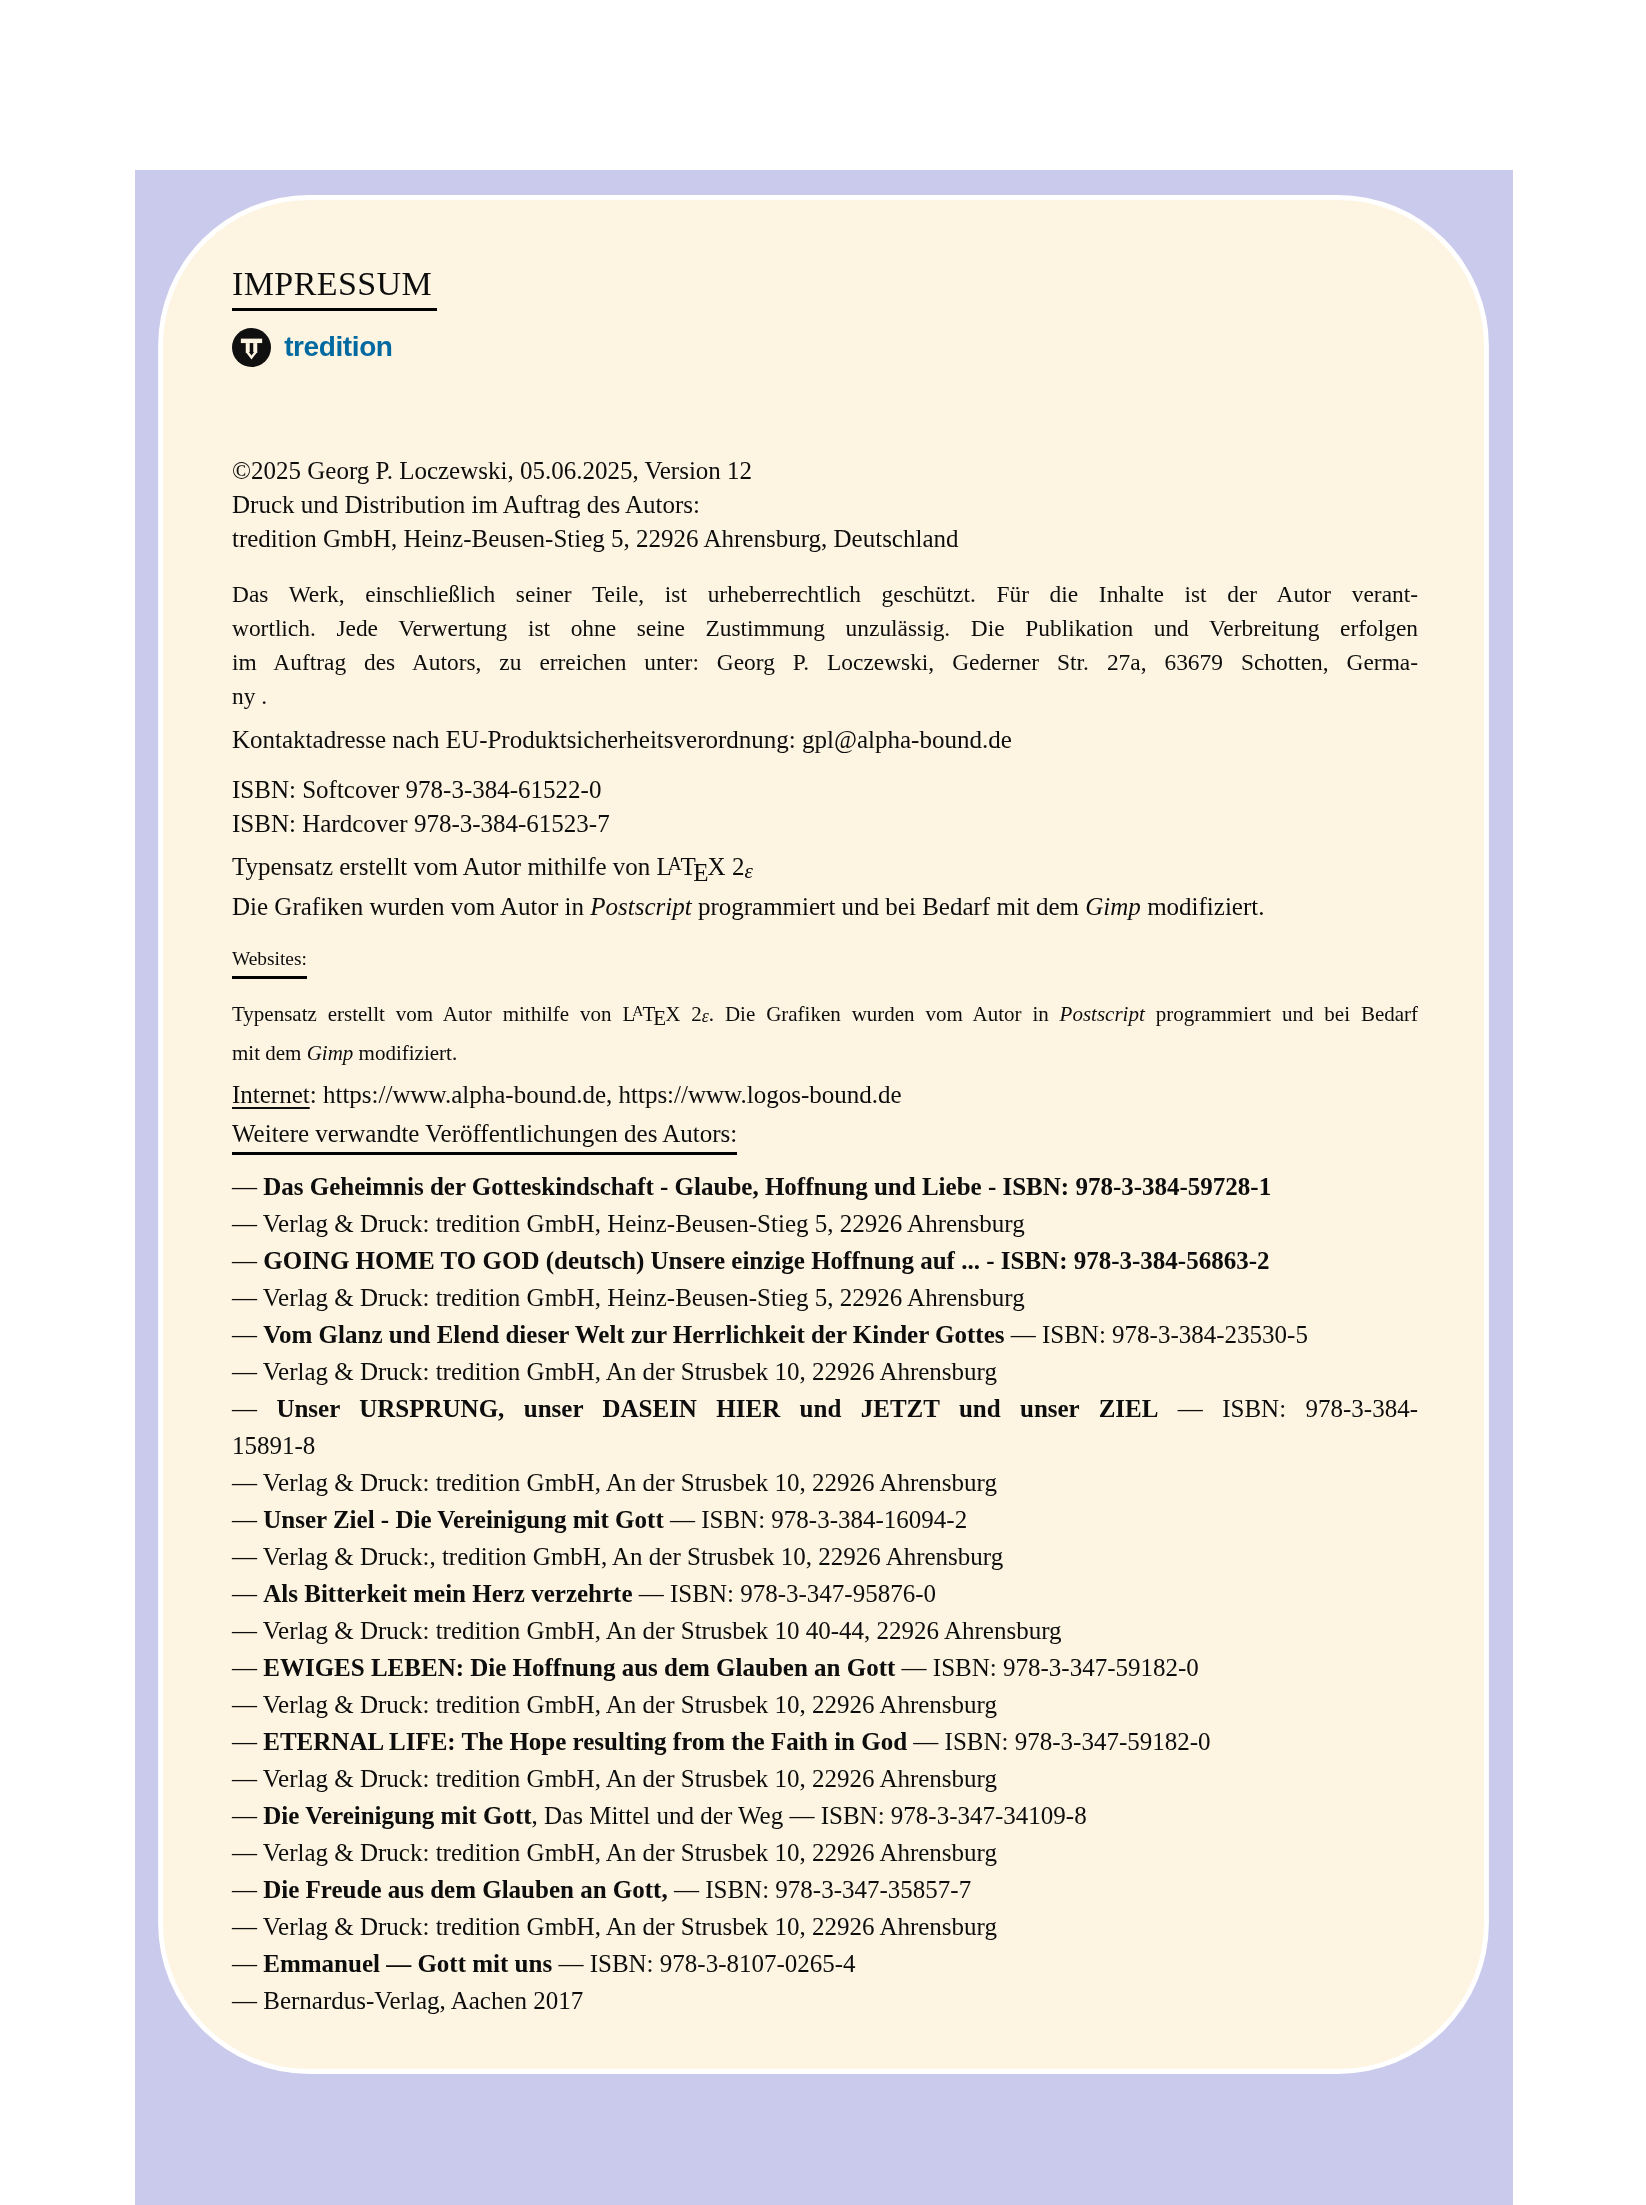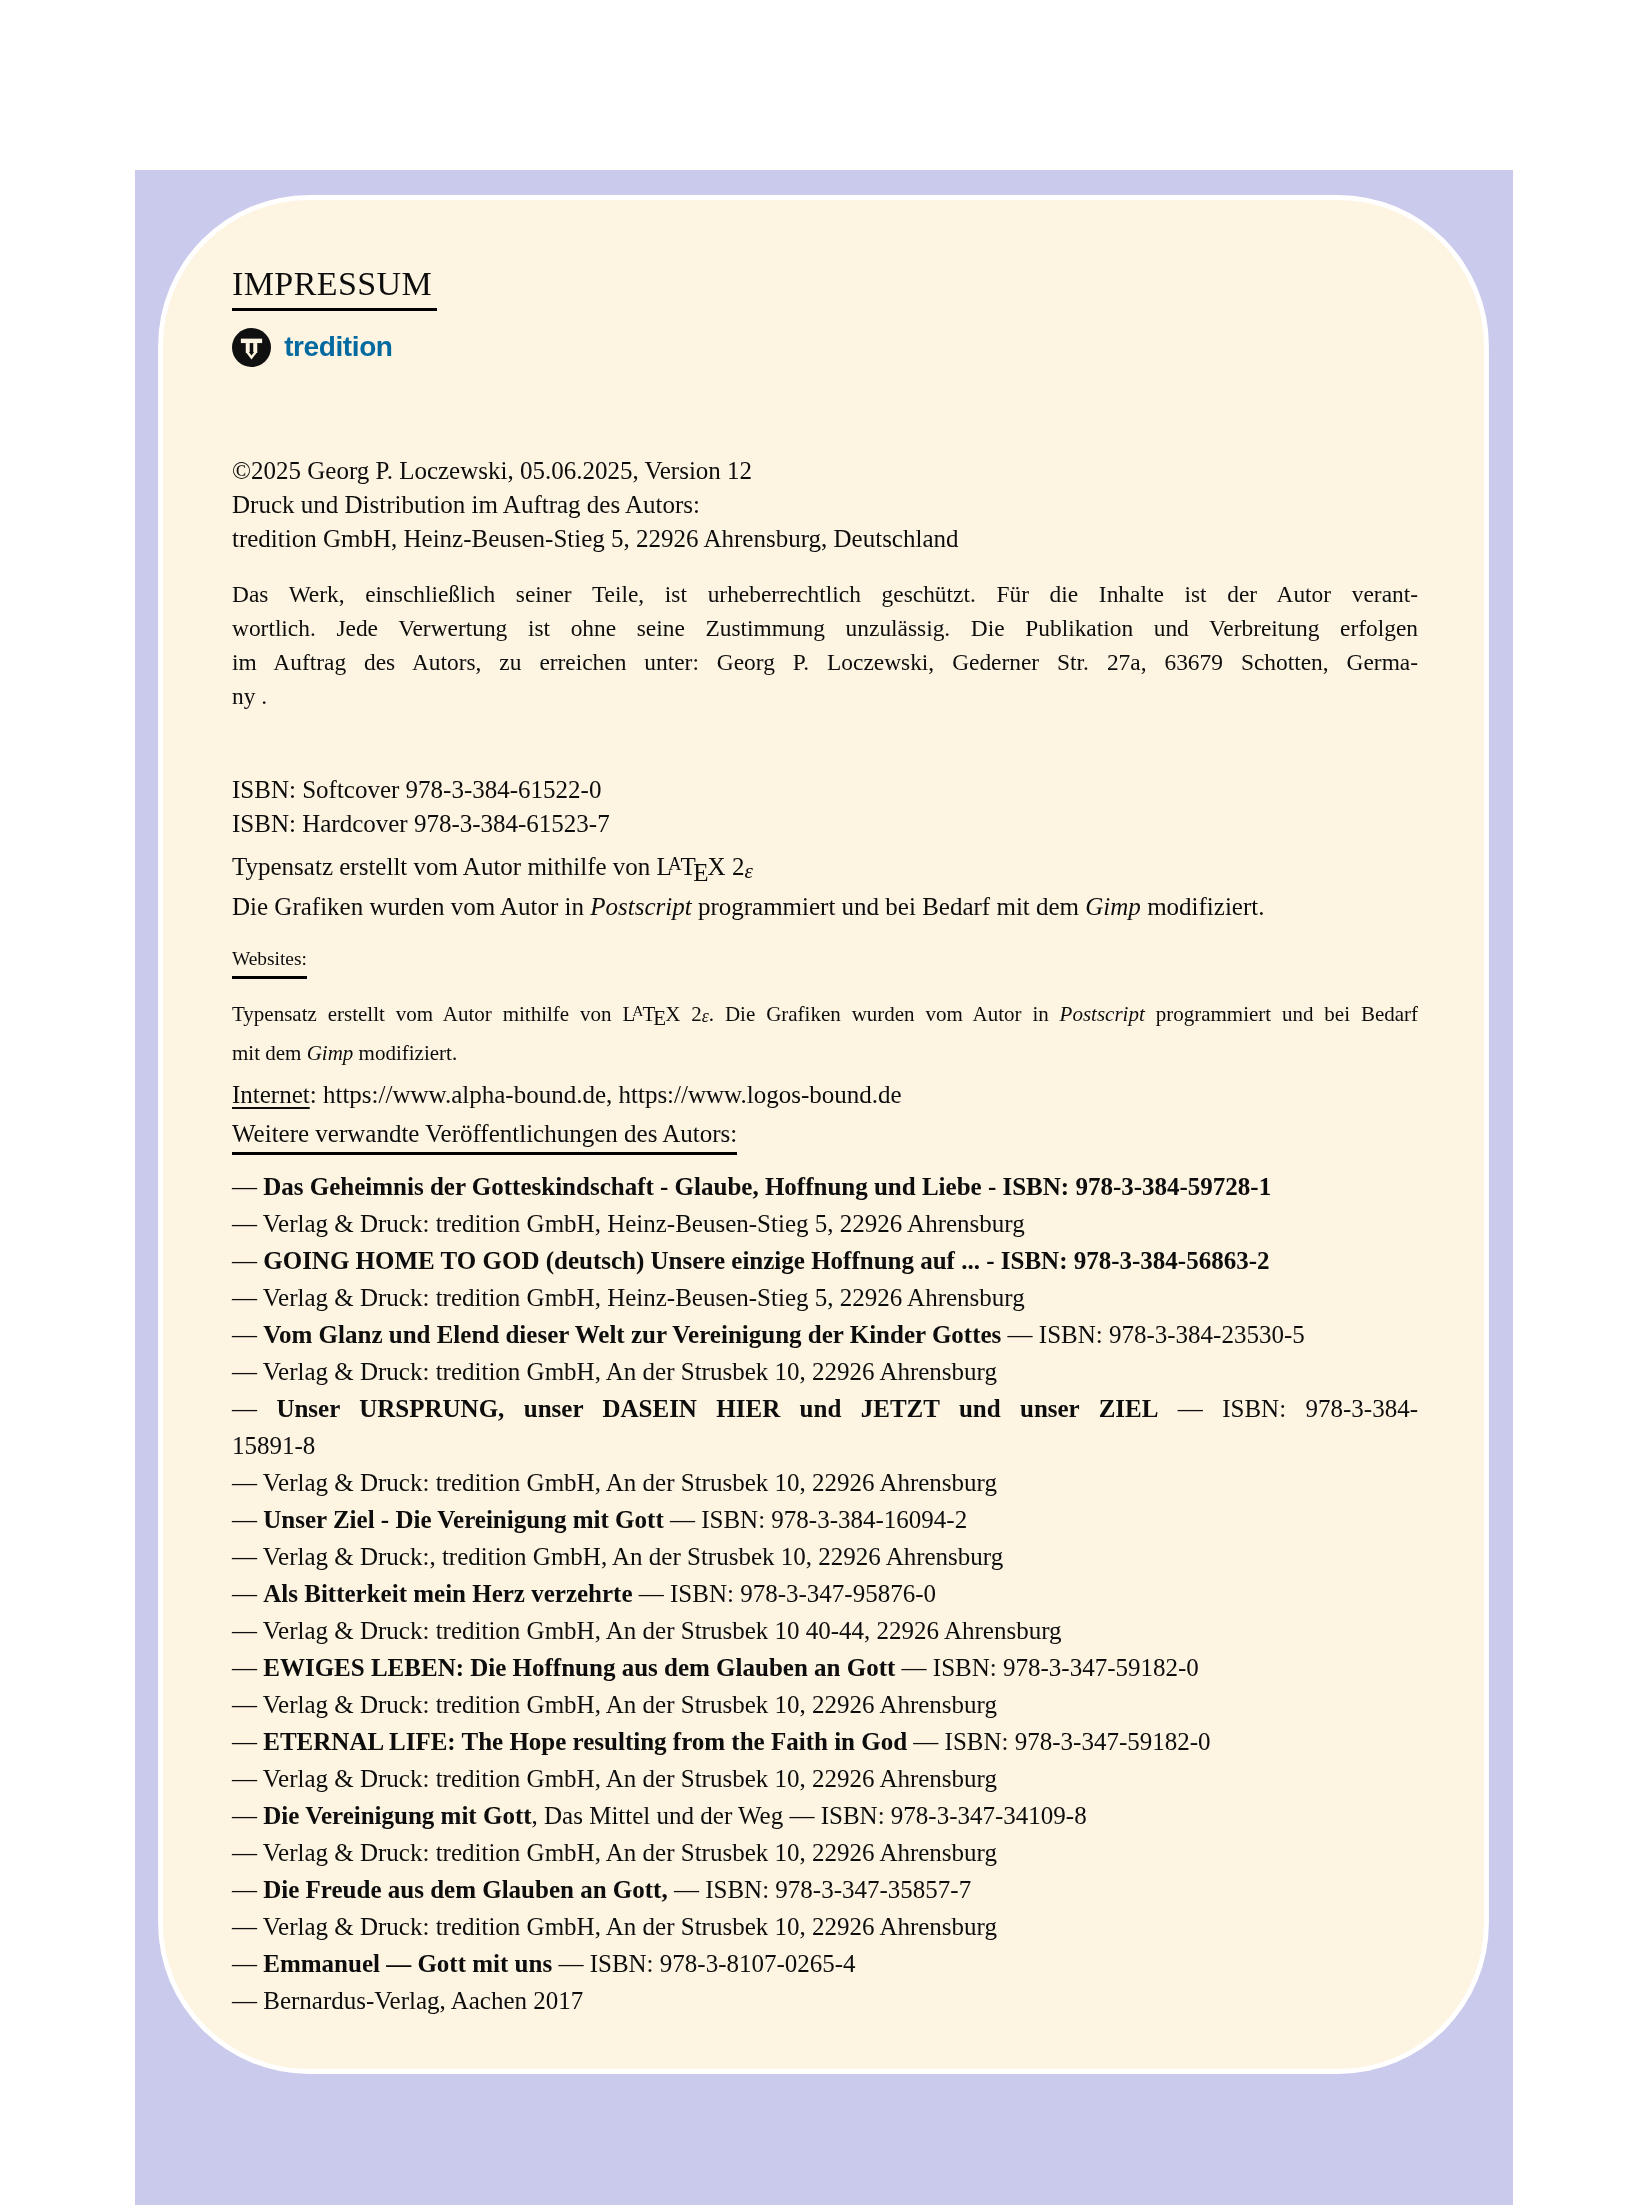--- a/index.html
+++ b/index.html
@@ -76,20 +76,23 @@
           <div class="body-line">tredition GmbH, Heinz-Beusen-Stieg 5, 22926 Ahrensburg, Deutschland</div>
         </div>
 
         <div class="block b-legal">
           <div class="legal-line jl">Das Werk, einschließlich seiner Teile, ist urheberrechtlich geschützt. Für die Inhalte ist der Autor verant-</div>
           <div class="legal-line jl">wortlich. Jede Verwertung ist ohne seine Zustimmung unzulässig. Die Publikation und Verbreitung erfolgen</div>
           <div class="legal-line jl">im Auftrag des Autors, zu erreichen unter: Georg P. Loczewski, Gederner Str. 27a, 63679 Schotten, Germa-</div>
           <div class="legal-line">ny .</div>
         </div>
 
+        <div class="block b-contact">
+          <div class="body-line">Kontaktadresse nach EU-Produktsicherheitsverordnung: gpl@alpha-bound.de</div>
+        </div>
 
         <div class="block b-isbn">
           <div class="body-line">ISBN: Softcover 978-3-384-61522-0</div>
           <div class="body-line">ISBN: Hardcover 978-3-384-61523-7</div>
         </div>
 
         <div class="block b-typeset">
           <div class="body-line"><span>Typensatz erstellt vom Autor mithilfe von </span><span>L</span><span class="r-la">A</span><span>T</span><span class="r-le">E</span><span>X 2</span><span class="r-eps">ε</span></div>
           <div class="body-line"><span>Die Grafiken wurden vom Autor in </span><span class="r-i">Postscript</span><span> programmiert und bei Bedarf mit dem </span><span class="r-i">Gimp</span><span> modifiziert.</span></div>
         </div>
@@ -109,21 +112,21 @@
 
         <div class="block b-more">
           <span class="pub-heading">Weitere verwandte Veröffentlichungen des Autors:</span>
         </div>
 
         <div class="block b-pubs">
             <div class="pline"><span>— </span><span class="r-b">Das Geheimnis der Gotteskindschaft - Glaube, Hoffnung und Liebe - ISBN: 978-3-384-59728-1</span></div>
             <div class="pline"><span>— Verlag &amp; Druck: tredition GmbH, Heinz-Beusen-Stieg 5, 22926 Ahrensburg</span></div>
             <div class="pline"><span>— </span><span class="r-b">GOING HOME TO GOD (deutsch) Unsere einzige Hoffnung auf ... - ISBN: 978-3-384-56863-2</span></div>
             <div class="pline"><span>— Verlag &amp; Druck: tredition GmbH, Heinz-Beusen-Stieg 5, 22926 Ahrensburg</span></div>
-            <div class="pline"><span>— </span><span class="r-b">Vom Glanz und Elend dieser Welt zur Vereinigung der Kinder Gottes</span><span> — ISBN: 978-3-384-23530-5</span></div>
+            <div class="pline"><span>— </span><span class="r-b">Vom Glanz und Elend dieser Welt zur Herrlichkeit der Kinder Gottes</span><span> — ISBN: 978-3-384-23530-5</span></div>
             <div class="pline"><span>— Verlag &amp; Druck: tredition GmbH, An der Strusbek 10, 22926 Ahrensburg</span></div>
             <div class="pline jl"><span>— </span><span class="r-b">Unser URSPRUNG, unser DASEIN HIER und JETZT und unser ZIEL</span><span> — ISBN: 978-3-384-</span></div>
             <div class="pline"><span>15891-8</span></div>
             <div class="pline"><span>— Verlag &amp; Druck: tredition GmbH, An der Strusbek 10, 22926 Ahrensburg</span></div>
             <div class="pline"><span>— </span><span class="r-b">Unser Ziel - Die Vereinigung mit Gott</span><span> — ISBN: 978-3-384-16094-2</span></div>
             <div class="pline"><span>— Verlag &amp; Druck:, tredition GmbH, An der Strusbek 10, 22926 Ahrensburg</span></div>
             <div class="pline"><span>— </span><span class="r-b">Als Bitterkeit mein Herz verzehrte</span><span>  — ISBN: 978-3-347-95876-0</span></div>
             <div class="pline"><span>— Verlag &amp; Druck: tredition GmbH, An der Strusbek 10 40-44, 22926 Ahrensburg</span></div>
             <div class="pline"><span>— </span><span class="r-b">EWIGES LEBEN: Die Hoffnung aus dem Glauben an Gott</span><span> — ISBN: 978-3-347-59182-0</span></div>
             <div class="pline"><span>— Verlag &amp; Druck: tredition GmbH, An der Strusbek 10, 22926 Ahrensburg</span></div>

